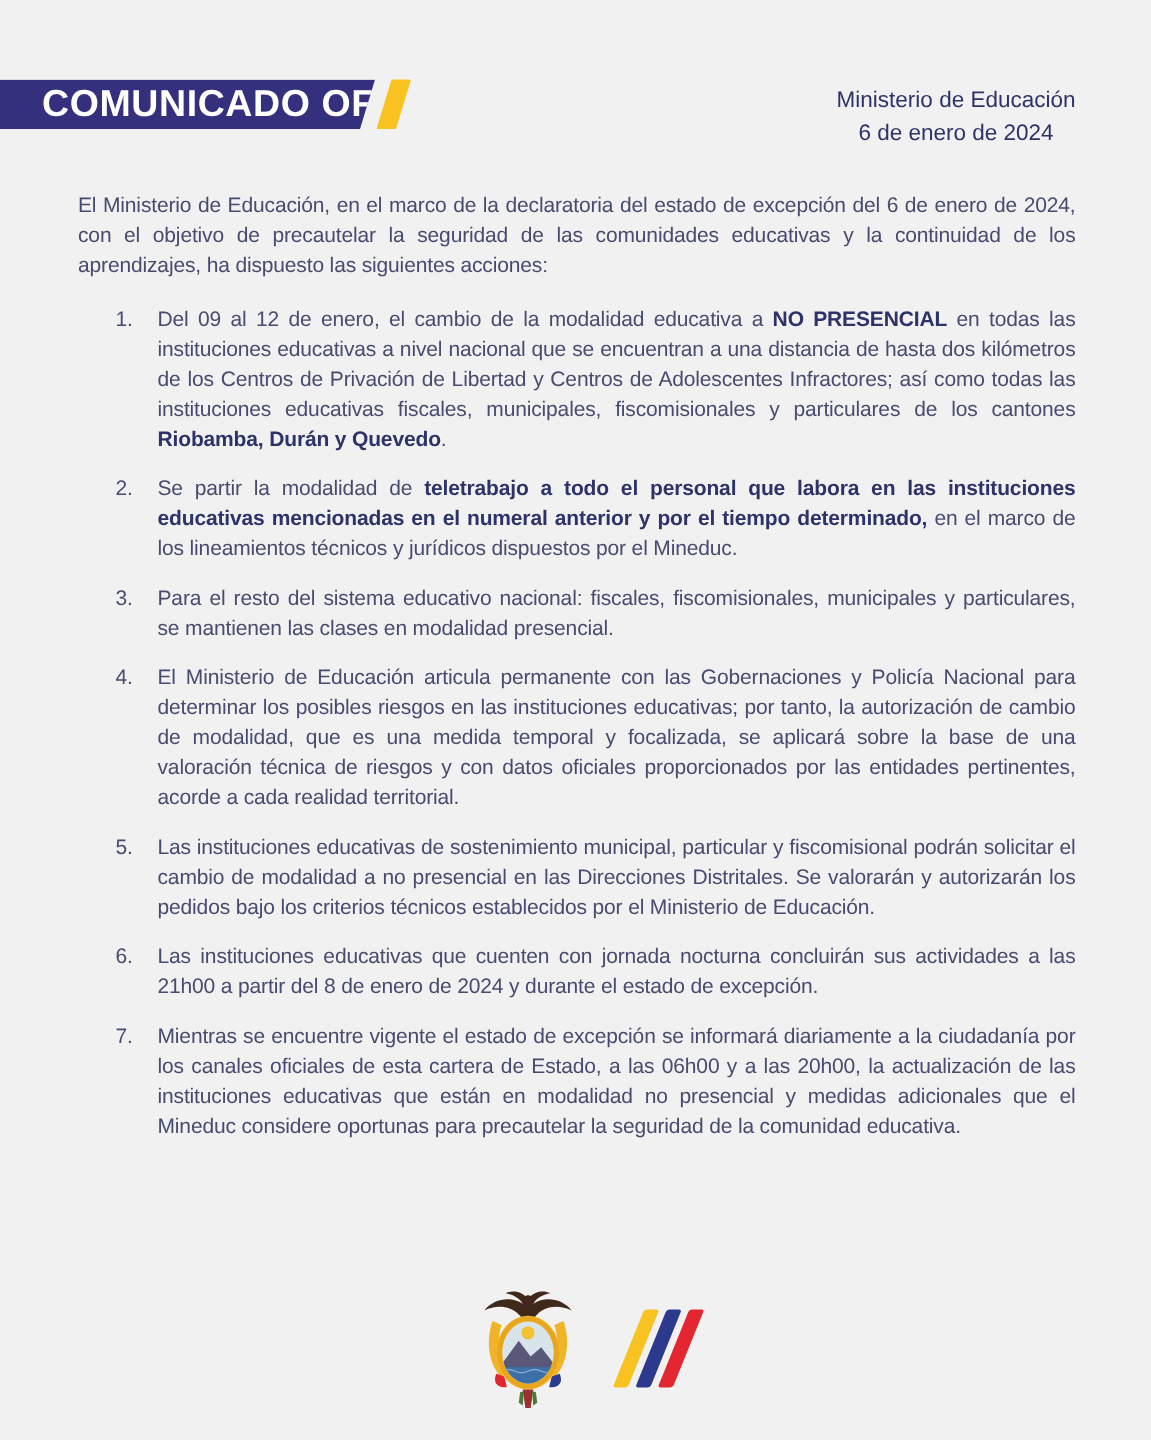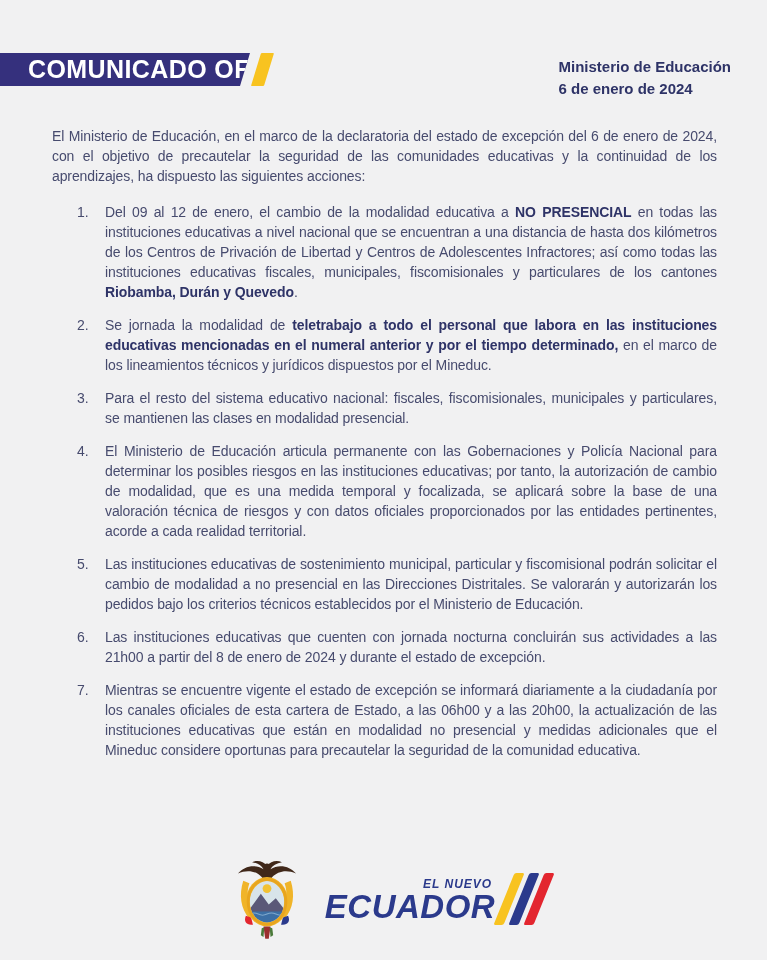--- a/index.html
+++ b/index.html
@@ -39,22 +39,22 @@
     white-space:nowrap;
   }
   .banner-slash{
     position:absolute;left:256px;top:0;
     width:13px;height:33px;
     background:var(--accent-yellow);
     transform:skewX(-17deg);
     border-radius:1px;
   }
   .header-meta{
-    text-align:left;padding-right:36px;margin-top:3px;
-    font-weight:bold;font-size:15px;line-height:22px;
+    text-align:center;padding-right:50px;margin-top:3px;
+    font-weight:normal;font-size:15px;line-height:22px;
     color:var(--text-strong);
   }
   
   .content{
     padding:0 50px 0 52px;
     flex:none;
   }
   .intro{
     margin:26px 0 0 0;
     font-size:14px;line-height:20px;letter-spacing:-.1px;
@@ -112,21 +112,21 @@
 
 <div class="content">
   <p class="intro">El Ministerio de Educación, en el marco de la declaratoria del estado de excepción del 6 de enero de 2024, con el objetivo de precautelar la seguridad de las comunidades educativas y la continuidad de los aprendizajes, ha dispuesto las siguientes acciones:</p>
   <div class="items">
       <div class="item">
         <span class="item-num">1.</span>
         <div class="item-text"><span>Del 09 al 12 de enero, el cambio de la modalidad educativa a </span><span class="b">NO PRESENCIAL</span><span> en todas las instituciones educativas a nivel nacional que se encuentran a una distancia de hasta dos kilómetros de los Centros de Privación de Libertad y Centros de Adolescentes Infractores; así como todas las instituciones educativas fiscales, municipales, fiscomisionales y particulares de los cantones </span><span class="b">Riobamba, Durán y Quevedo</span><span>.</span></div>
       </div>
       <div class="item">
         <span class="item-num">2.</span>
-        <div class="item-text"><span>Se jornada la modalidad de </span><span class="b">teletrabajo a todo el personal que labora en las instituciones educativas mencionadas en el numeral anterior y por el tiempo determinado,</span><span> en el marco de los lineamientos técnicos y jurídicos dispuestos por el Mineduc.</span></div>
+        <div class="item-text"><span>Se partir la modalidad de </span><span class="b">teletrabajo a todo el personal que labora en las instituciones educativas mencionadas en el numeral anterior y por el tiempo determinado,</span><span> en el marco de los lineamientos técnicos y jurídicos dispuestos por el Mineduc.</span></div>
       </div>
       <div class="item">
         <span class="item-num">3.</span>
         <div class="item-text"><span>Para el resto del sistema educativo nacional: fiscales, fiscomisionales, municipales y particulares, se mantienen las clases en modalidad presencial.</span></div>
       </div>
       <div class="item">
         <span class="item-num">4.</span>
         <div class="item-text"><span>El Ministerio de Educación articula permanente con las Gobernaciones y Policía Nacional para determinar los posibles riesgos en las instituciones educativas; por tanto, la autorización de cambio de modalidad, que es una medida temporal y focalizada, se aplicará sobre la base de una valoración técnica de riesgos y con datos oficiales proporcionados por las entidades pertinentes, acorde a cada realidad territorial.</span></div>
       </div>
       <div class="item">
@@ -167,23 +167,19 @@
       <path d="M30 66 q5 -2.5 10 0 t10 0 t10 0 t10 0" stroke="#7fa8cc" stroke-width="1.2" fill="none"></path>
     </g>
     <ellipse cx="50" cy="52" rx="21.5" ry="25.5" fill="none" stroke="#e8a51e" stroke-width="3.2"></ellipse>
 
     <path d="M46 80 L54 80 L52 94 L48 94 Z" fill="#9c2f2f"></path>
     <path d="M44 82 L47 81 L46 92 L43 90 Z" fill="#4b7a3a"></path>
     <path d="M56 82 L53 81 L54 92 L57 90 Z" fill="#4b7a3a"></path>
   </svg>
 
   <div class="brand">
-    <div class="brand-text">
-      <span class="brand-top">EL NUEVO</span>
-      <span class="brand-main">ECUADOR</span>
-    </div>
     <div class="stripes">
       <span class="stripe" style="background: rgb(248, 195, 32);"></span>
       <span class="stripe" style="background: rgb(43, 58, 140);"></span>
       <span class="stripe" style="background: rgb(227, 38, 47);"></span>
     </div>
   </div>
 </div>
 
 </body></html>

